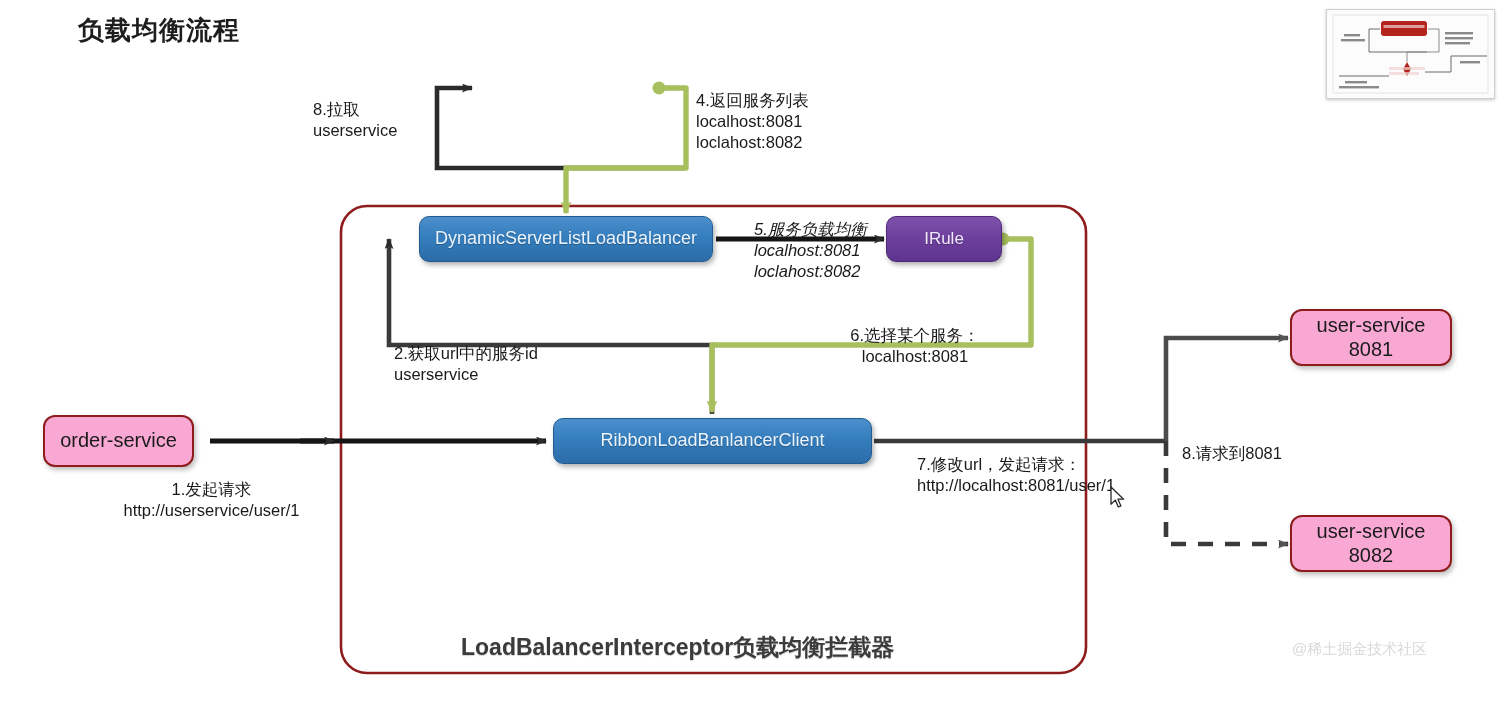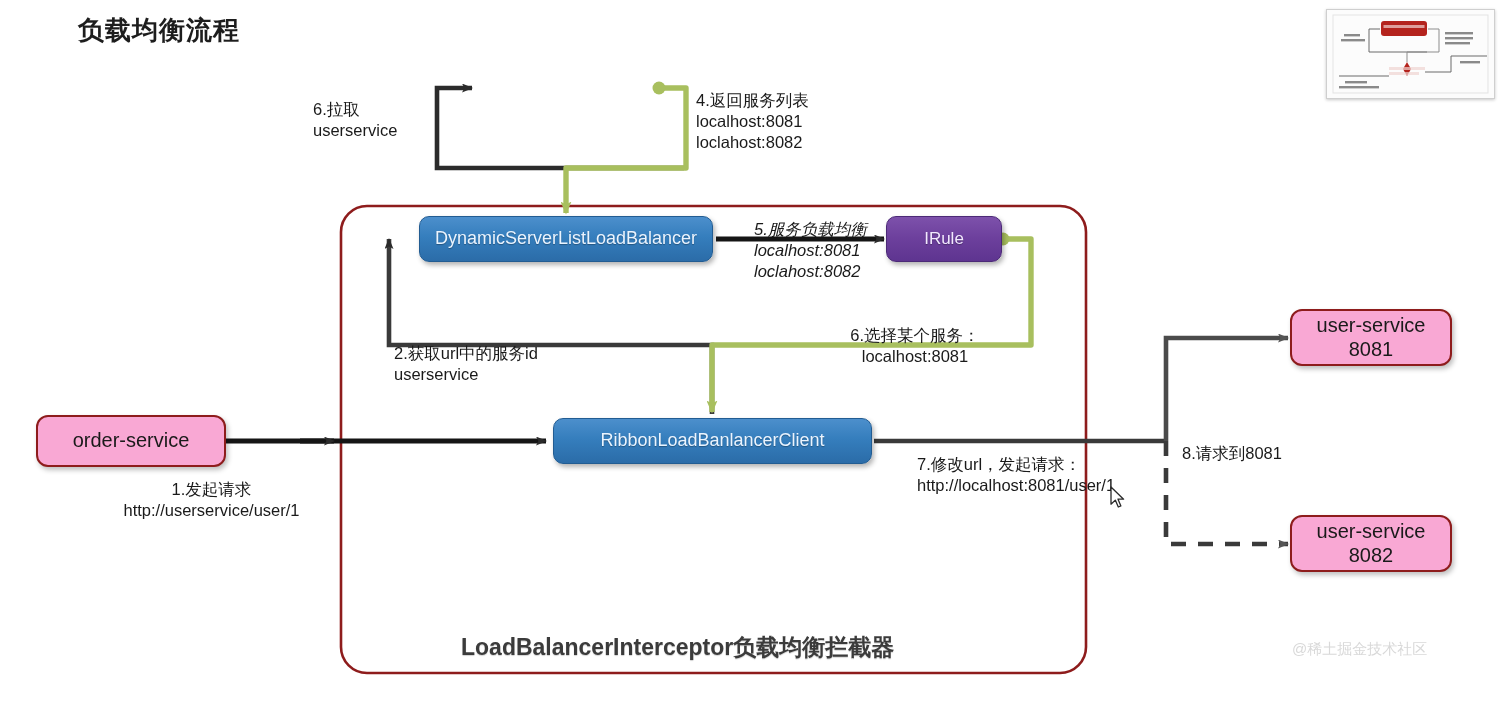--- a/index.html
+++ b/index.html
@@ -141,37 +141,37 @@
     <path d="M1166,441 L1166,544 L1288,544" fill="none" stroke="#3a3a3a" stroke-width="4.6" stroke-linejoin="miter" stroke-dasharray="15 12" marker-end="url(#arrow-gray)"></path>
   </svg>
 
 
   <div class="node node-purple" style="left:886px;top:216px;width:116px;height:46px;">IRule</div>
 
   <div class="node node-blue" style="left:419px;top:216px;width:294px;height:46px;">DynamicServerListLoadBalancer</div>
 
   <div class="node node-blue" style="left:553px;top:418px;width:319px;height:46px;">RibbonLoadBanlancerClient</div>
 
-  <div class="node node-white" style="left:36px;top:415px;width:190px;height:52px;">order-service</div>
+  <div class="node node-white" style="left:43px;top:415px;width:151px;height:52px;">order-service</div>
 
   <div class="node node-white" style="left:1290px;top:309px;width:162px;height:57px;">user-service
 8081</div>
 
   <div class="node node-white" style="left:1290px;top:515px;width:162px;height:57px;">user-service
 8082</div>
 
   <div class="container-label" style="left:461px;top:632px;">LoadBalancerInterceptor负载均衡拦截器</div>
 
   <div class="label center" style="left:104px;top:479px;width:215px;">1.发起请求
 http://userservice/user/1</div>
 
   <div class="label" style="left:394px;top:343px;width:260px;">2.获取url中的服务id
 userservice</div>
 
-  <div class="label" style="left:313px;top:99px;width:150px;">6.拉取
+  <div class="label" style="left:313px;top:99px;width:150px;">8.拉取
 userservice</div>
 
   <div class="label" style="left:696px;top:90px;width:190px;">4.返回服务列表
 localhost:8081
 loclahost:8082</div>
 
   <div class="label" style="left:754px;top:219px;width:180px;font-style:italic;">5.服务负载均衡
 localhost:8081
 loclahost:8082</div>
 

